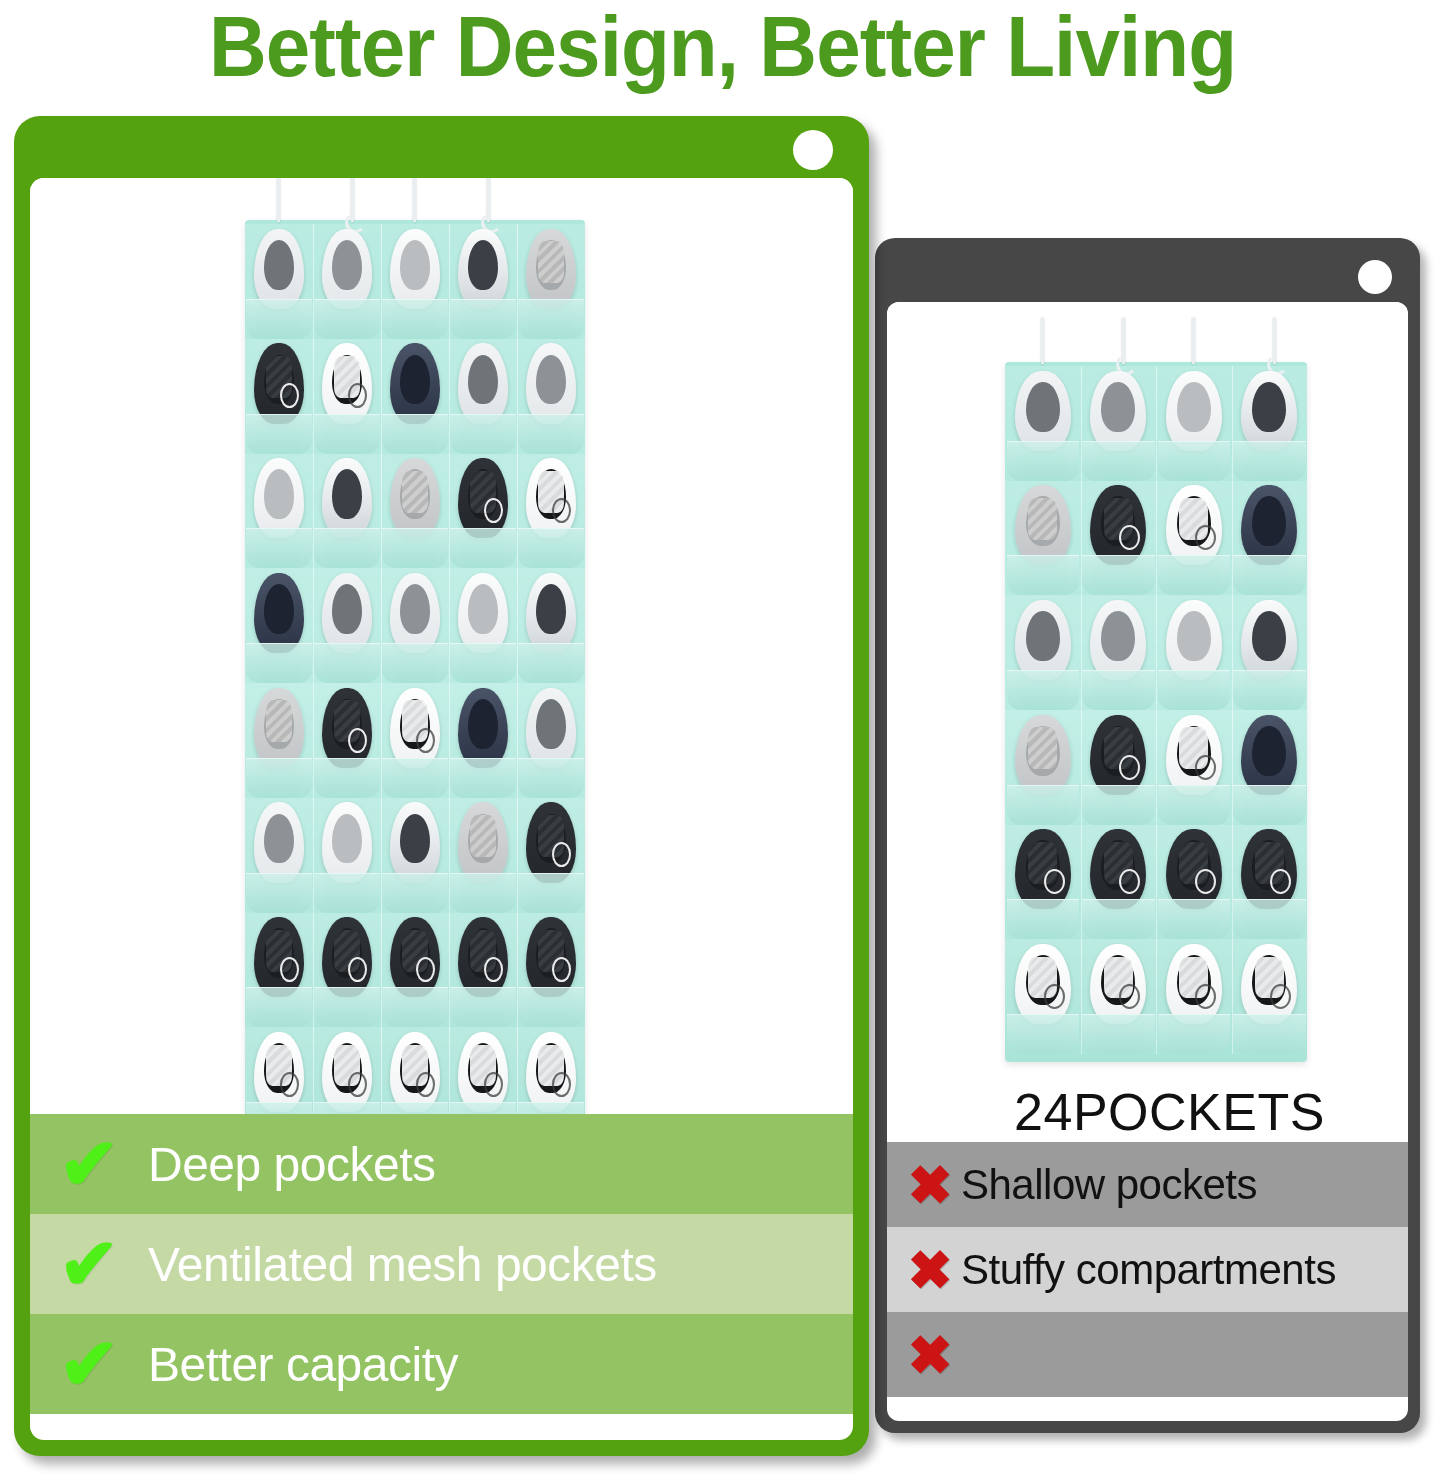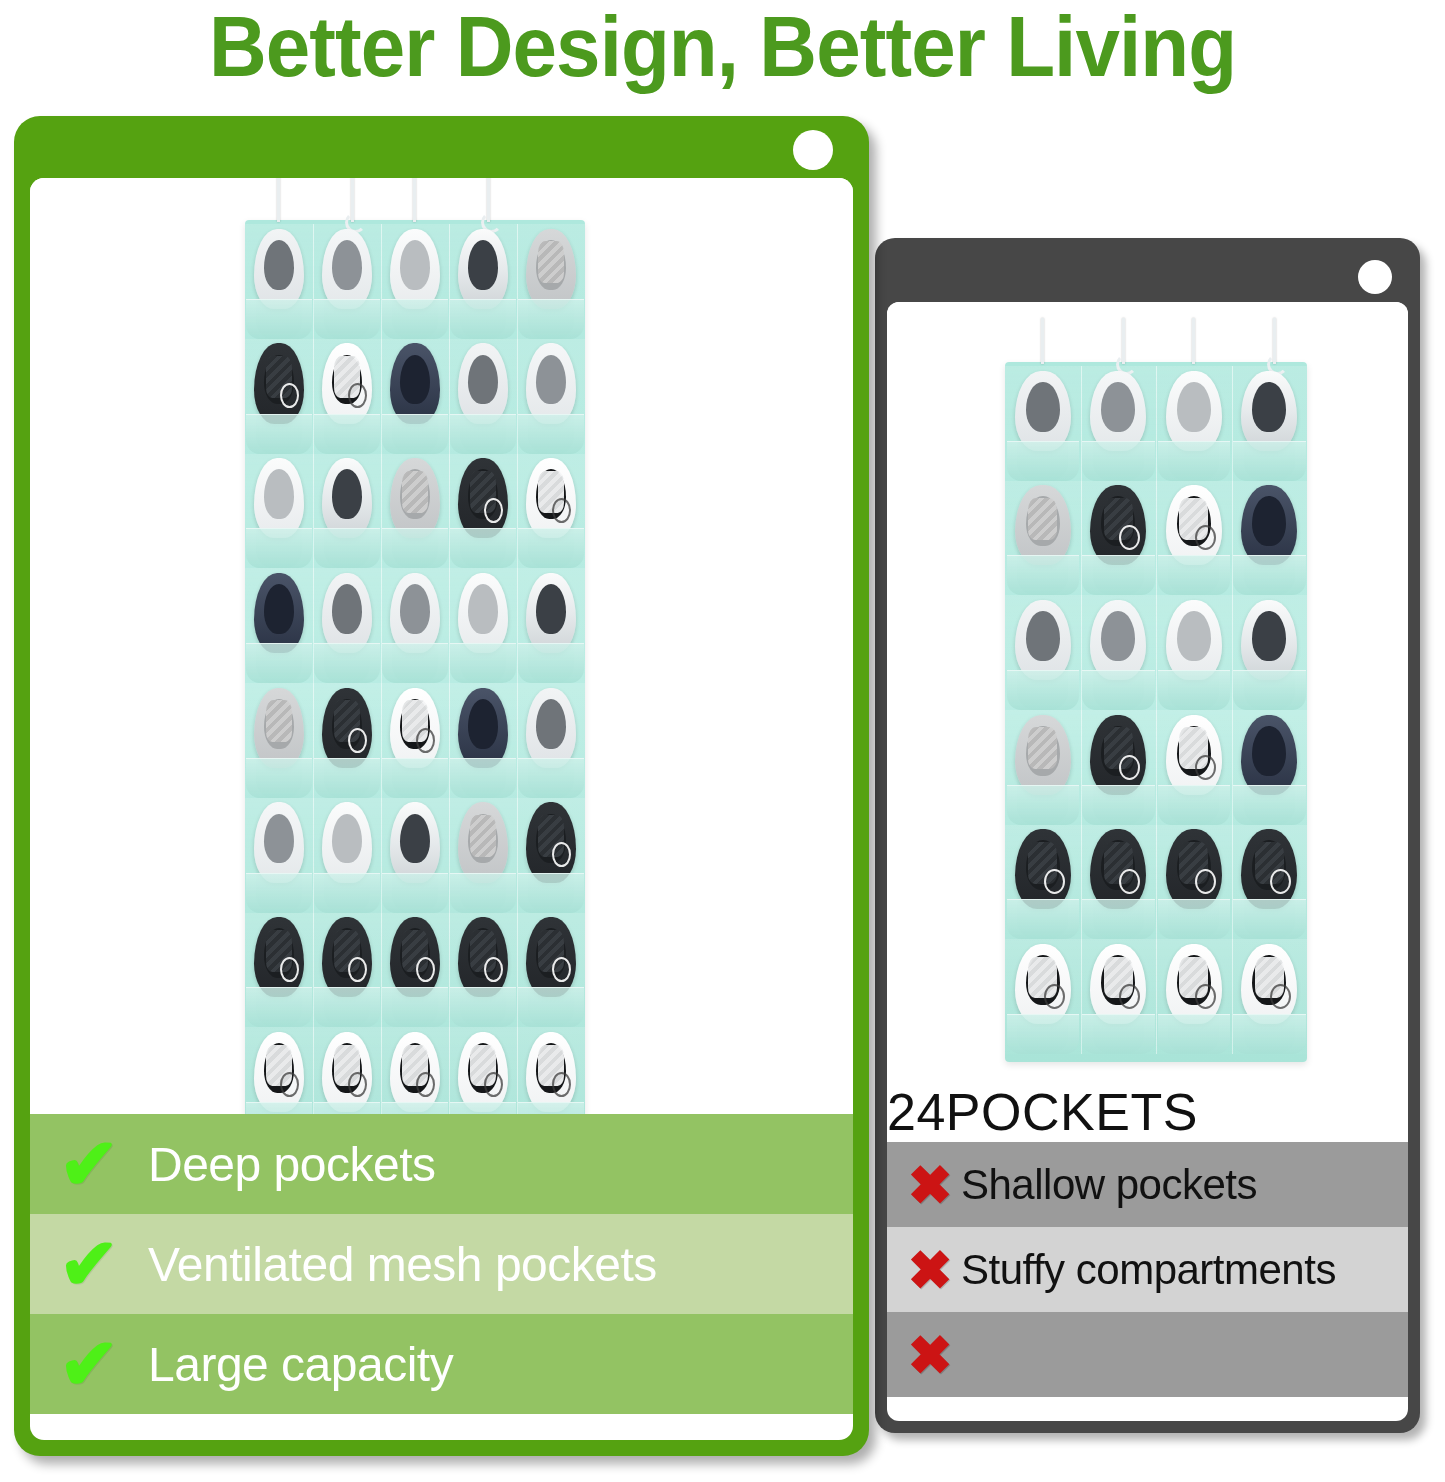--- a/index.html
+++ b/index.html
@@ -38,23 +38,24 @@
     background:#ffffff;border-radius:12px;overflow:hidden;
   }
 
   
   #dark-product{
     position:absolute;left:0;top:0;right:0;height:805px;
     background:#ffffff;
   }
   #dark-pockets-label{
     position:absolute;left:0;right:0;top:780px;height:62px;
-    color:#111111;
+    text-align:center;color:#111111;
     font-size:52px;letter-spacing:.5px;
     font-family:"Liberation Sans", sans-serif;
+    padding-left:44px;
   }
 
   
   #con-list{
     position:absolute;left:0;right:0;bottom:24px;
   }
   .con-row{
     position:relative;height:85px;display:flex;align-items:center;
   }
   .con-row.shade-a{background:#9b9b9b;}
@@ -752,18 +753,18 @@
       <div class="pro-row shade-a">
         <span class="pro-icon">✔</span>
         <span class="pro-text">Deep pockets</span>
       </div>
       <div class="pro-row shade-b">
         <span class="pro-icon">✔</span>
         <span class="pro-text">Ventilated mesh pockets</span>
       </div>
       <div class="pro-row shade-a">
         <span class="pro-icon">✔</span>
-        <span class="pro-text">Large capacity</span>
+        <span class="pro-text">Better capacity</span>
       </div>
     </div>
 
   </div>
 </div>
 
 </body></html>

